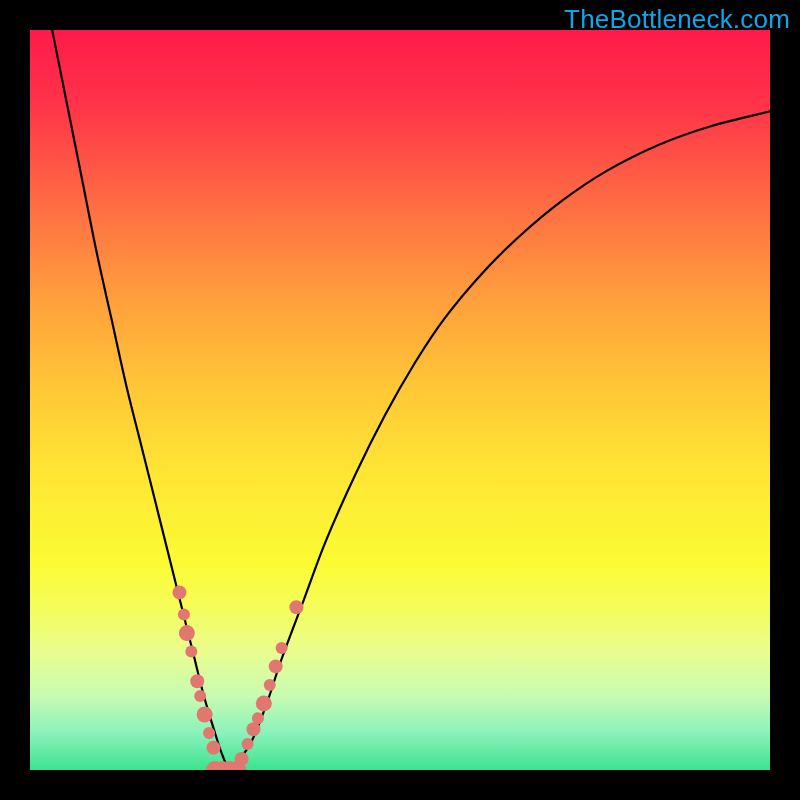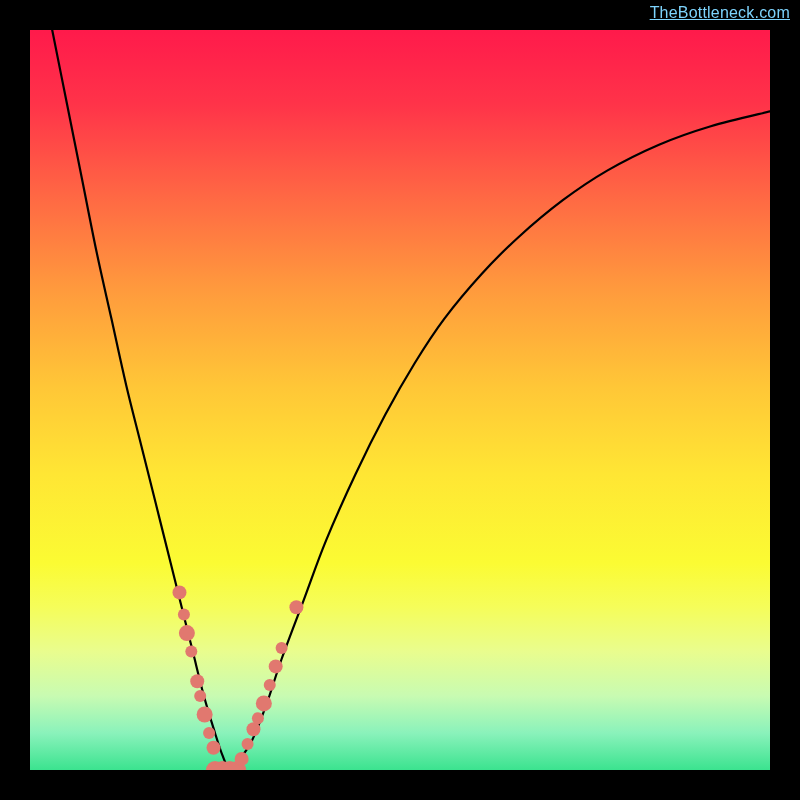--- a/index.html
+++ b/index.html
@@ -22,26 +22,25 @@
     left: 30px;
     top: 30px;
     width: 740px;
     height: 740px;
     overflow: hidden;
   }
   .watermark {
     position: absolute;
     top: 4px;
     right: 10px;
-    color: #7dd3fc;
-    font-size: 16px;
+    color: #0ea5e9;
+    font-size: 26px;
     font-weight: 400;
     letter-spacing: 0.2px;
     z-index: 10;
-    text-decoration: underline;
   }
   svg { display: block; }
 </style>
 </head>
 <body>
 
 <div class="frame">
   <div class="watermark">TheBottleneck.com</div>
   <div class="plot">
     <svg id="chart-svg" width="740" height="740" viewBox="0 0 740 740">

